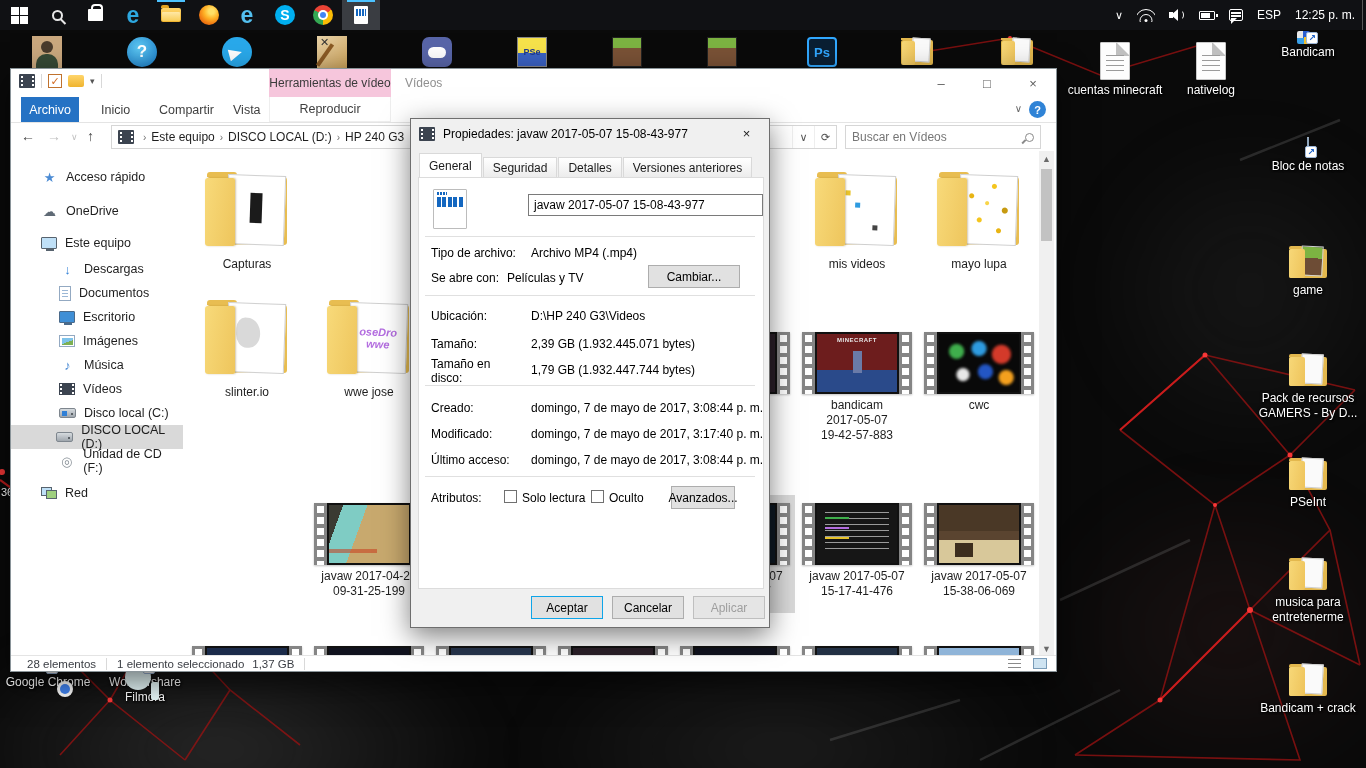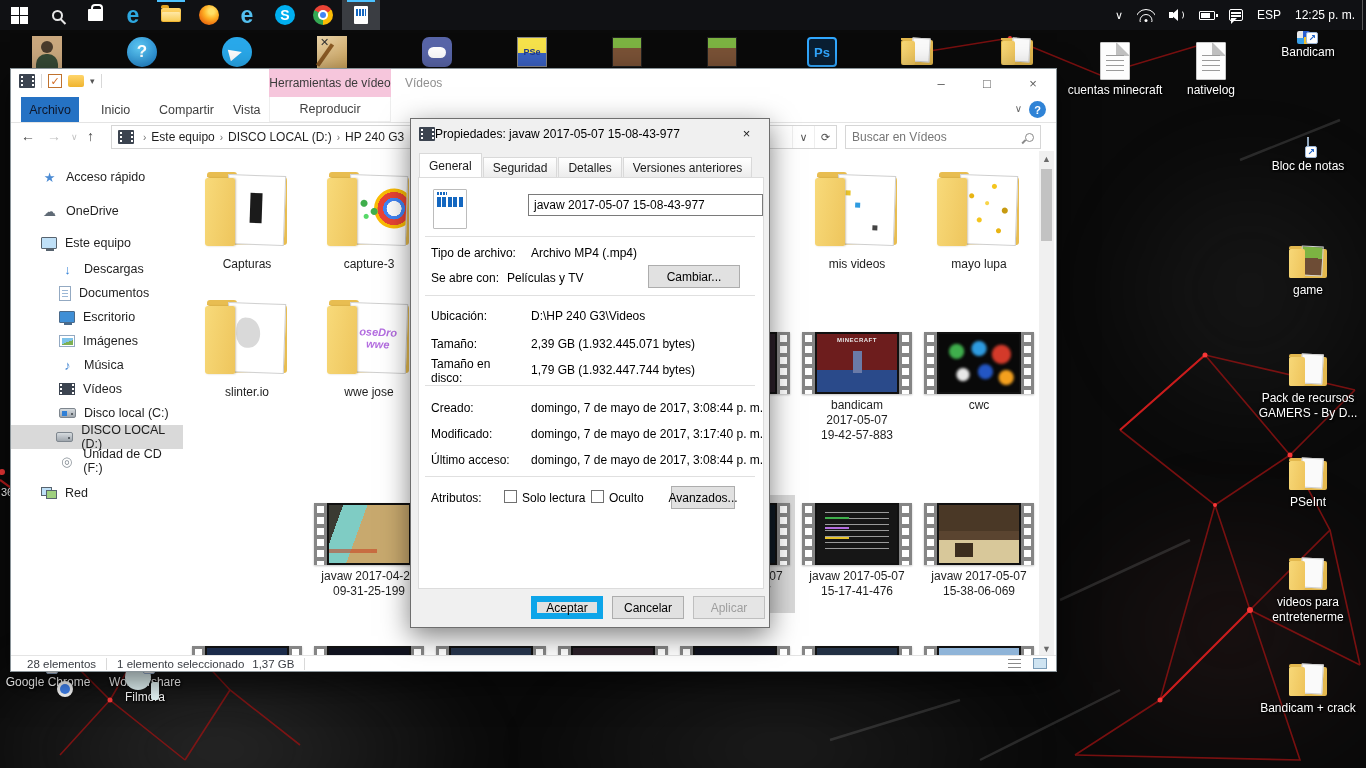--- a/index.html
+++ b/index.html
@@ -127,21 +127,21 @@
   .qcheck{width:14px;height:14px;border:1px solid #c0722e;background:#fff;color:#d2691e;font-size:11px;line-height:13px;text-align:center}
   .qfold{width:16px;height:12px;background:linear-gradient(#ffd56b,#efb42f);border-radius:2px}
   .qdrop{font-size:9px;color:#555}
   .ctx-tab-head{position:absolute;left:258px;top:0;width:122px;height:28px;background:#f6c6dc;display:flex;align-items:center;justify-content:center;font-size:12px;color:#3b3b3b}
   .win-title{position:absolute;left:394px;top:7px;font-size:12px;color:#8f8f8f}
   .capbtns{position:absolute;right:0;top:0;display:flex}
   .capbtn{width:46px;height:28px;display:flex;align-items:center;justify-content:center;font-size:13px;color:#5c5c5c}
   
   .tabrow{position:absolute;left:0;top:28px;right:0;height:26px;background:#fff;border-bottom:1px solid #e4e4e4}
   .rtab{position:absolute;top:0;height:25px;display:flex;align-items:center;justify-content:center;font-size:12.5px;color:#3f3f3f;padding:0 12px}
-  .rtab-file{left:10px;width:58px;background:#2572c4;color:#0f172a}
+  .rtab-file{left:10px;width:58px;background:#2572c4;color:#ffffff}
   .ctx-tab-body{position:absolute;left:258px;top:0;width:122px;height:25px;border:1px solid #eee;border-top:none;display:flex;align-items:center;justify-content:center;font-size:12.5px;color:#3f3f3f}
   .ribbon-chev{position:absolute;right:34px;top:6px;font-size:10px;color:#666}
   .help-q{position:absolute;right:10px;top:4px;width:17px;height:17px;border-radius:50%;background:#2f83d6;color:#fff;font-size:11px;font-weight:bold;display:flex;align-items:center;justify-content:center}
   
   .addrrow{position:absolute;left:0;top:55px;right:0;height:27px;background:#fff}
   .navbtn{position:absolute;top:4px;font-size:14px;color:#444}
   .navbtn.dis{color:#c0c0c0}
   .addrbox{position:absolute;left:100px;top:1px;width:726px;height:24px;border:1px solid #d6d6d6;background:#fff;display:flex;align-items:center;font-size:12px;color:#1e1e1e}
   .crumb-sep{color:#707070;font-size:10px;padding:0 5px}
   .addr-btn{width:22px;height:22px;display:flex;align-items:center;justify-content:center;color:#555;font-size:11px;border-left:1px solid #eee}
@@ -244,40 +244,40 @@
   
   .statusbar{position:absolute;left:0;bottom:0;right:0;height:16px;background:#fff;border-top:1px solid #e4e4e4;display:flex;align-items:center;font-size:11.5px;color:#3a3d43}
   .st-sep{width:1px;height:12px;background:#d9d9d9;margin:0 10px}
   .viewbtn{width:20px;height:14px;margin-right:6px;display:flex;align-items:center;justify-content:center}
   .vb-list{width:13px;height:10px;background:repeating-linear-gradient(#8a8a8a 0 1.5px,transparent 1.5px 4px)}
   .vb-thumb{width:14px;height:11px;background:#cfe4f2;border:1px solid #7a9cb8}
 
   
   #dlg{position:absolute;left:410px;top:118px;width:360px;height:510px;background:#f0f0f0;border:1px solid #6e6e6e;z-index:20;box-shadow:0 8px 26px rgba(0,0,0,.5)}
   .dlg-title{position:absolute;left:0;top:0;right:0;height:30px;background:#f0f0f0;display:flex;align-items:center}
-  .dlg-title .t{font-size:12px;color:#000;}
+  .dlg-title .t{font-size:12px;color:#000;margin-left:8px}
   .dlg-close{position:absolute;right:0;top:0;width:45px;height:29px;display:flex;align-items:center;justify-content:center;font-size:13px;color:#1a1a1a}
   .dtabs{position:absolute;left:8px;top:36px;height:22px;display:flex;align-items:flex-end}
   .dtab{height:20px;padding:3px 9px;border:1px solid #d9d9d9;border-bottom:none;background:linear-gradient(#fff,#ececec);
     font-size:12px;color:#1a1a1a;display:flex;align-items:center;margin-right:1px}
   .dtab.active{height:24px;background:#fff;position:relative;z-index:2;border-color:#d9d9d9}
   .dpage{position:absolute;left:7px;top:58px;width:346px;height:412px;background:#fff;border:1px solid #dcdcdc}
   .dsep{position:absolute;left:14px;right:14px;height:1px;background:#e0e0e0}
   .dlabel2{position:absolute;font-size:12px;color:#000}
   .dvalue{position:absolute;font-size:12px;color:#000}
   .fileico{position:absolute;left:22px;top:70px;width:34px;height:40px;background:#fff;border:1px solid #bcbcbc;border-radius:1px}
   .fileico::before{content:"";position:absolute;left:3px;right:3px;top:7px;height:10px;
     background:repeating-linear-gradient(90deg,#1467c0 0 4px,#fff 4px 5.5px)}
   .fileico::after{content:"";position:absolute;left:3px;top:2px;width:10px;height:3px;
     background:repeating-linear-gradient(90deg,#1467c0 0 2px,#fff 2px 3px)}
   .fname{position:absolute;left:117px;top:75px;width:235px;height:22px;border:1px solid #7a7a7a;font-size:12px;color:#000;
     display:flex;align-items:center;padding:0 5px;background:#fff}
   .dbtn{position:absolute;height:23px;background:#e1e1e1;border:1px solid #adadad;font-size:12px;color:#000;
     display:flex;align-items:center;justify-content:center}
-  .dbtn.default{border:6px solid #0ea5e9}
+  .dbtn.default{border:1px solid #0ea5e9}
   .dbtn.disabled{color:#9e9e9e;border-color:#bfbfbf;background:#e5e5e5}
   .cbox{position:absolute;width:13px;height:13px;border:1px solid #707070;background:#fff}
 </style>
 </head>
 <body>
 
 <div id="screen">
 
   <div id="wall">
     <div class="smoke" style="left:-60px;top:620px;width:560px;height:260px;background:radial-gradient(ellipse,rgba(110,110,110,.30),transparent 70%)"></div>
@@ -397,21 +397,21 @@
         <i class="ff"></i>
       </span>
     <span class="dlabel">PSeInt</span>
   </div>
   <div class="dicon" style="left:1253px;top:558px">
     <span class="dfolder">
         <i class="fb"></i>
         <i class="fp"></i>
         <i class="ff"></i>
       </span>
-    <span class="dlabel">videos para entretenerme</span>
+    <span class="dlabel">musica para entretenerme</span>
   </div>
   <div class="dicon" style="left:1253px;top:664px">
     <span class="dfolder">
         <i class="fb"></i>
         <i class="fp"></i>
         <i class="ff"></i>
       </span>
     <span class="dlabel">Bandicam + crack</span>
   </div>
   <div class="dicon" style="left:-7px;top:672px">
@@ -550,28 +550,20 @@
       <div class="selbg" style="left:666px;top:344px;width:118px;height:118px"></div>
 
       <div class="tile" style="left:178px;top:20px">
         <span class="bigfolder">
             <i class="fb"></i>
             <i class="fthumb th-capturas"></i>
             <i class="ffront"></i>
           </span>
         <span class="tlabel">Capturas</span>
       </div>
-      <div class="tile" style="left:300px;top:20px">
-        <span class="bigfolder">
-            <i class="fb"></i>
-            <i class="fthumb th-capture3"></i>
-            <i class="ffront"></i>
-          </span>
-        <span class="tlabel">capture-3</span>
-      </div>
       <div class="tile" style="left:788px;top:20px">
         <span class="bigfolder">
             <i class="fb"></i>
             <i class="fthumb th-misvideos"></i>
             <i class="ffront"></i>
           </span>
         <span class="tlabel">mis videos</span>
       </div>
       <div class="tile" style="left:910px;top:20px">
         <span class="bigfolder">

